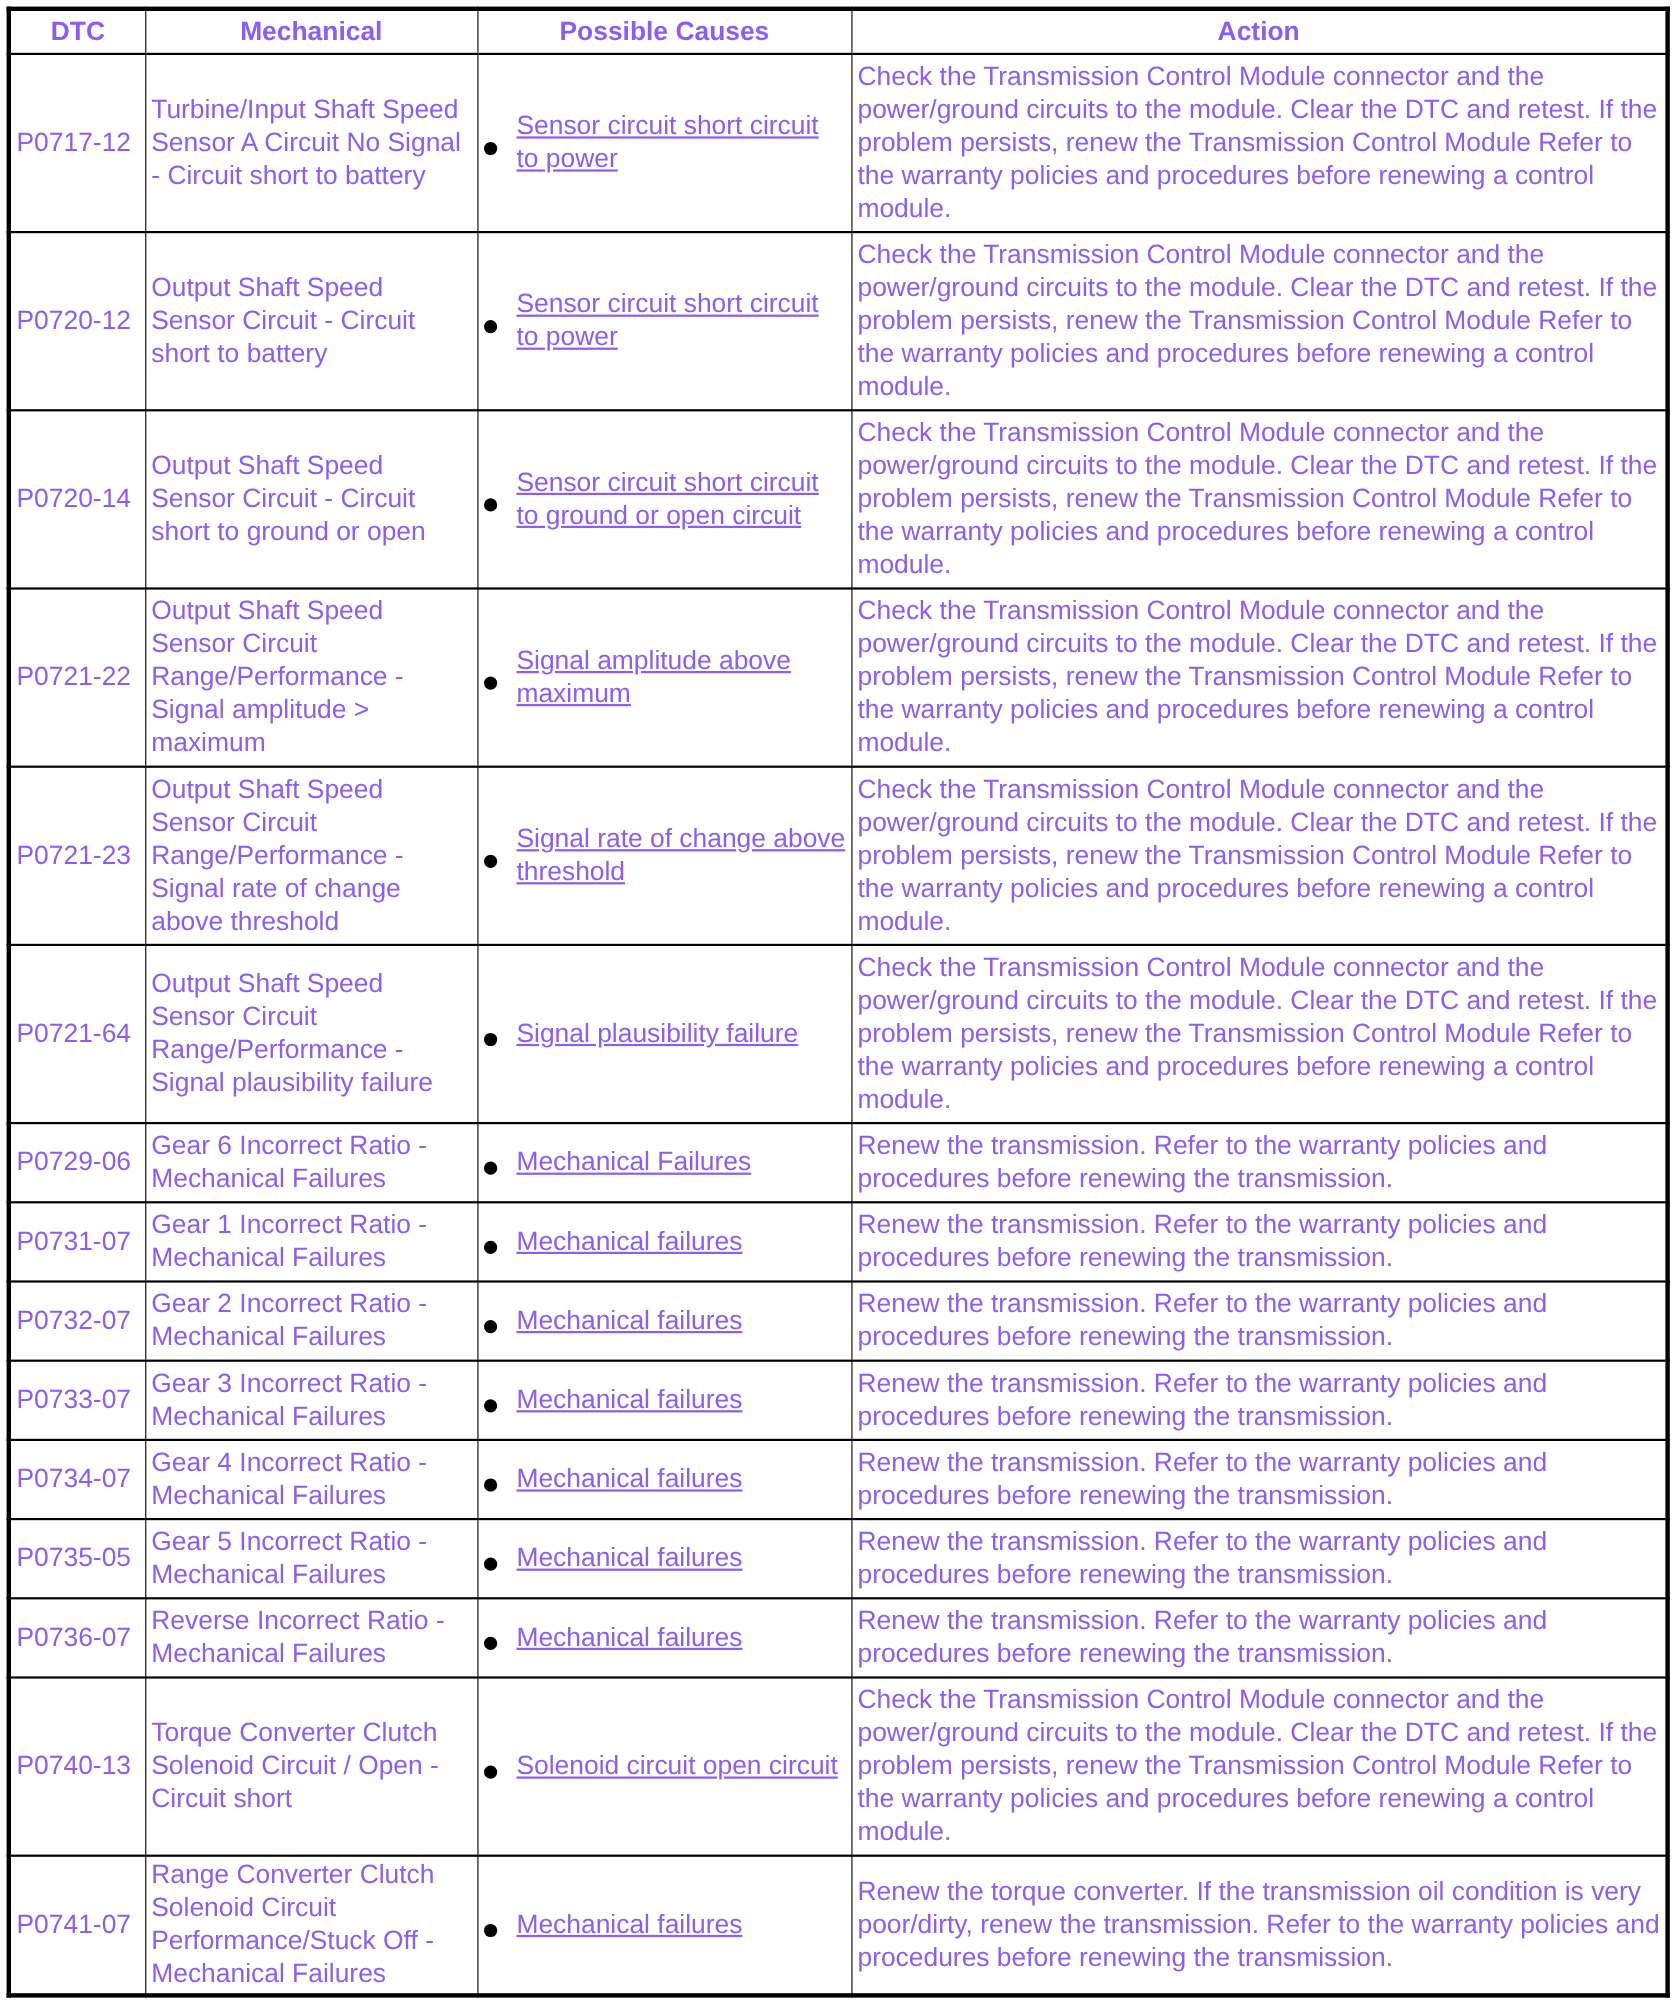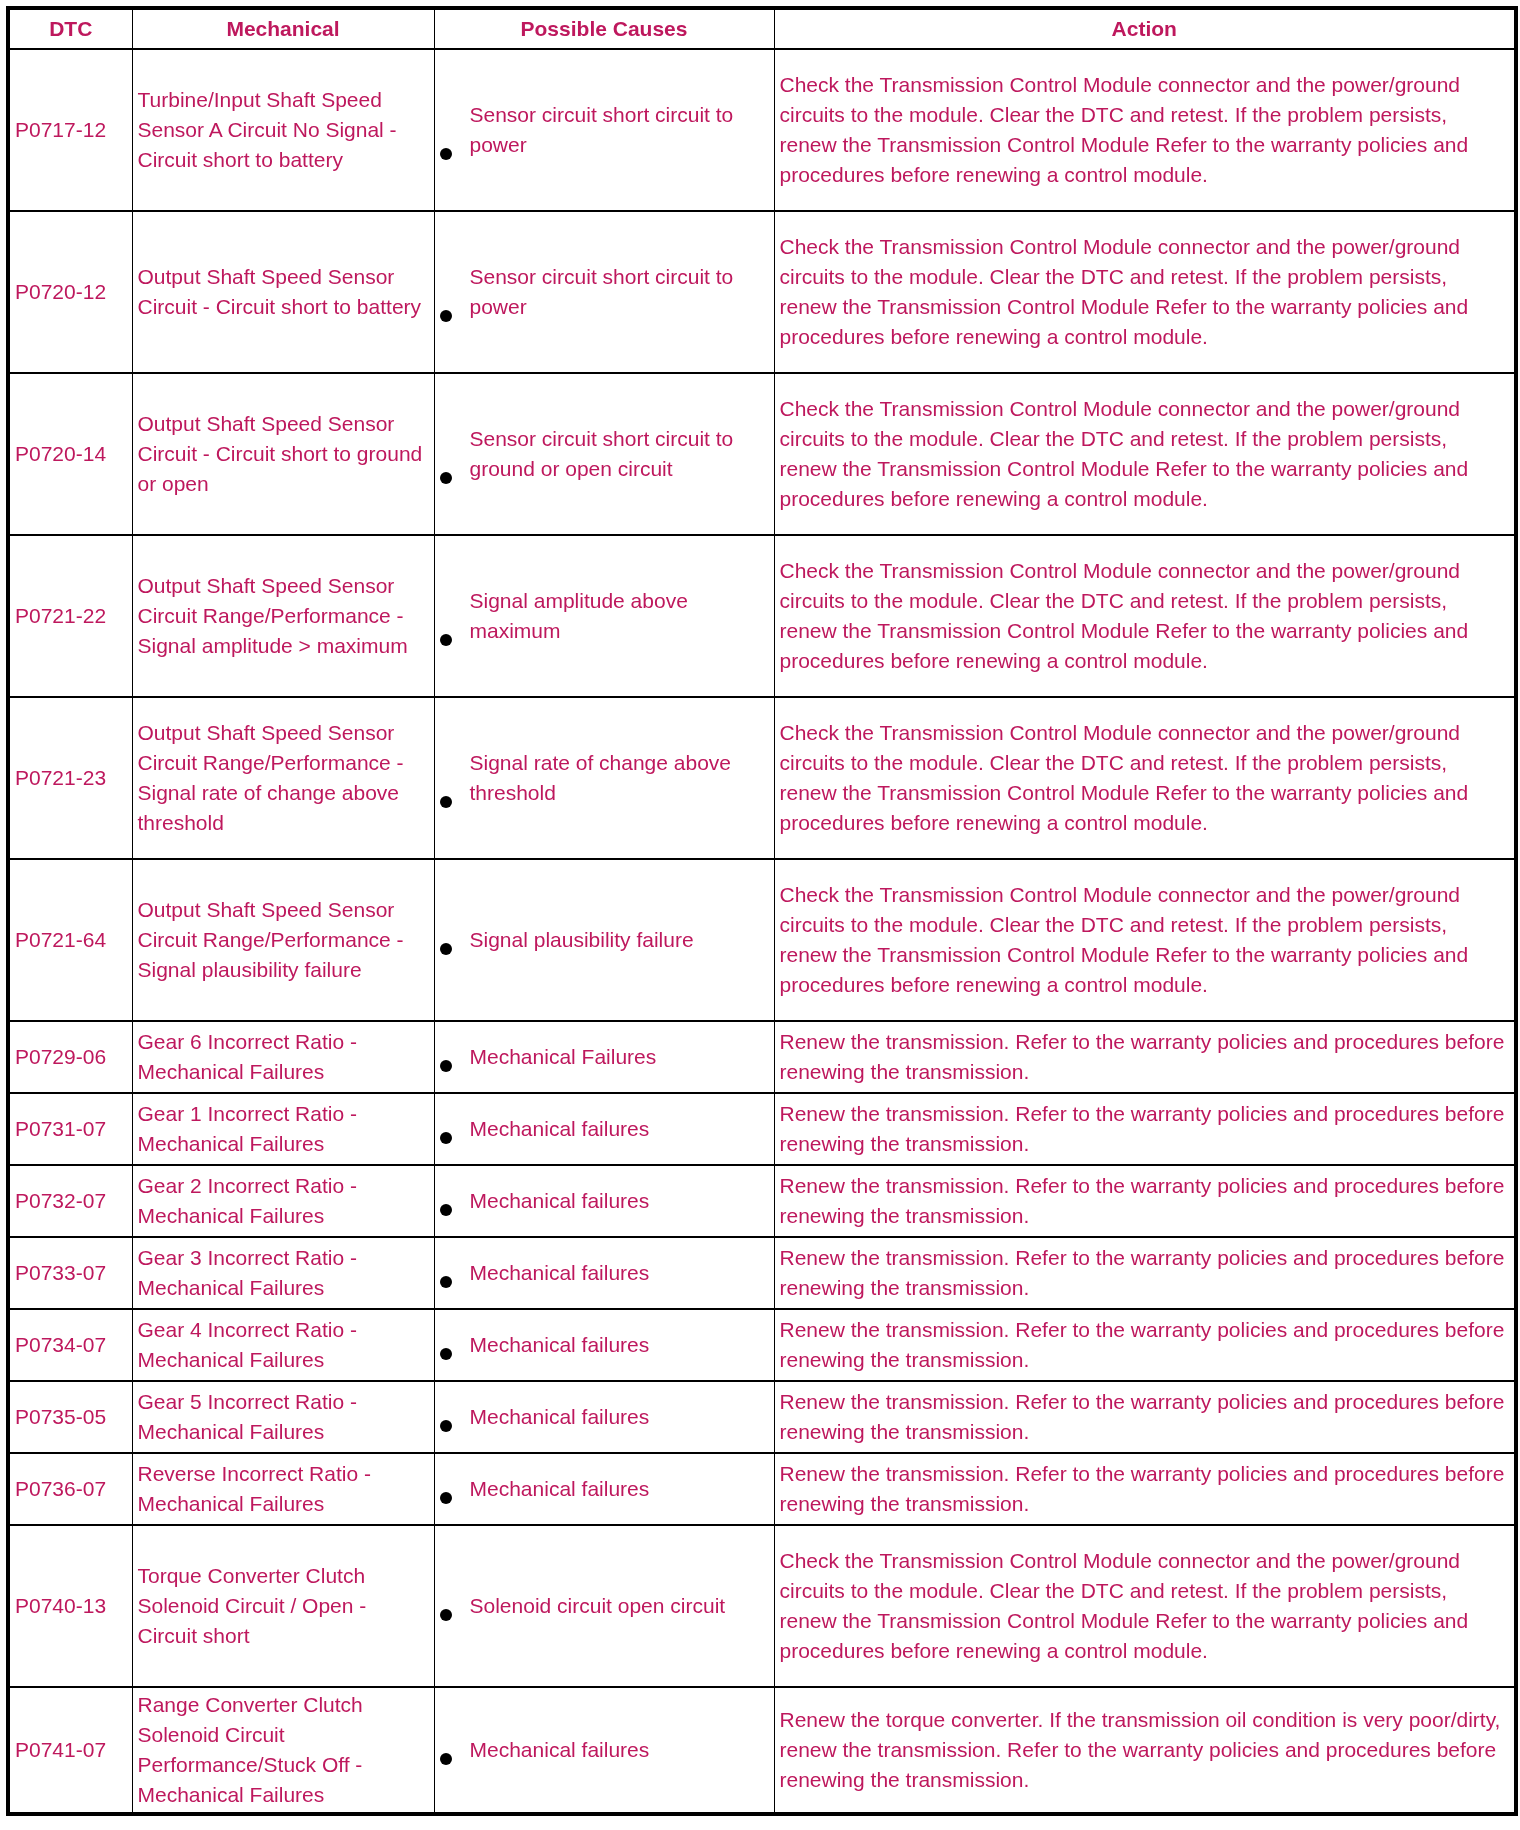--- a/index.html
+++ b/index.html
@@ -3,44 +3,44 @@
 <meta charset="utf-8">
 <style>
   html, body { margin: 0; padding: 0; background: #ffffff; }
   body { width: 1520px; height: 1830px; overflow: hidden; }
   table.dtc {
     position: absolute; left: 6px; top: 6px;
     width: 1508px;
     border-collapse: collapse;
     border: 4px solid #000;
     font-family: "Liberation Sans", sans-serif;
-    font-size: 21px;
+    font-size: 24px;
     line-height: 30px;
-    color: #be185d;
+    color: #8b5cf6;
     table-layout: fixed;
   }
   table.dtc th, table.dtc td {
     border: 1.5px solid #000;
     vertical-align: middle;
     padding: 0 5px;
   }
   table.dtc tr { border-bottom: 2.5px solid #000; }
   table.dtc th {
     font-weight: bold;
     text-align: center;
     height: 38px;
     border-bottom: 2.5px solid #000;
   }
   col.c-dtc { width: 124px; }
   col.c-desc { width: 302px; }
   col.c-cause { width: 340px; }
   col.c-action { width: 742px; }
   td.dtc-code { white-space: nowrap; padding-left: 5px; padding-right: 2px; }
   td.cause { padding-left: 20px; padding-right: 4px; }
-  .bullet-item { display: flex; align-items: flex-end; }
+  .bullet-item { display: flex; align-items: center; text-decoration: underline; }
   .bullet {
     display: inline-block; width: 12px; height: 12px; border-radius: 50%;
     background: #000; margin-top: 10px; margin-right: 18px; flex: 0 0 12px;
   }
   td.action { padding-left: 6px; padding-right: 6px; }
   tr.r5 td { height: 160px; }
   tr.r2 td { height: 70px; }
   tr.r4 td { height: 124px; }
 </style>
 </head>

